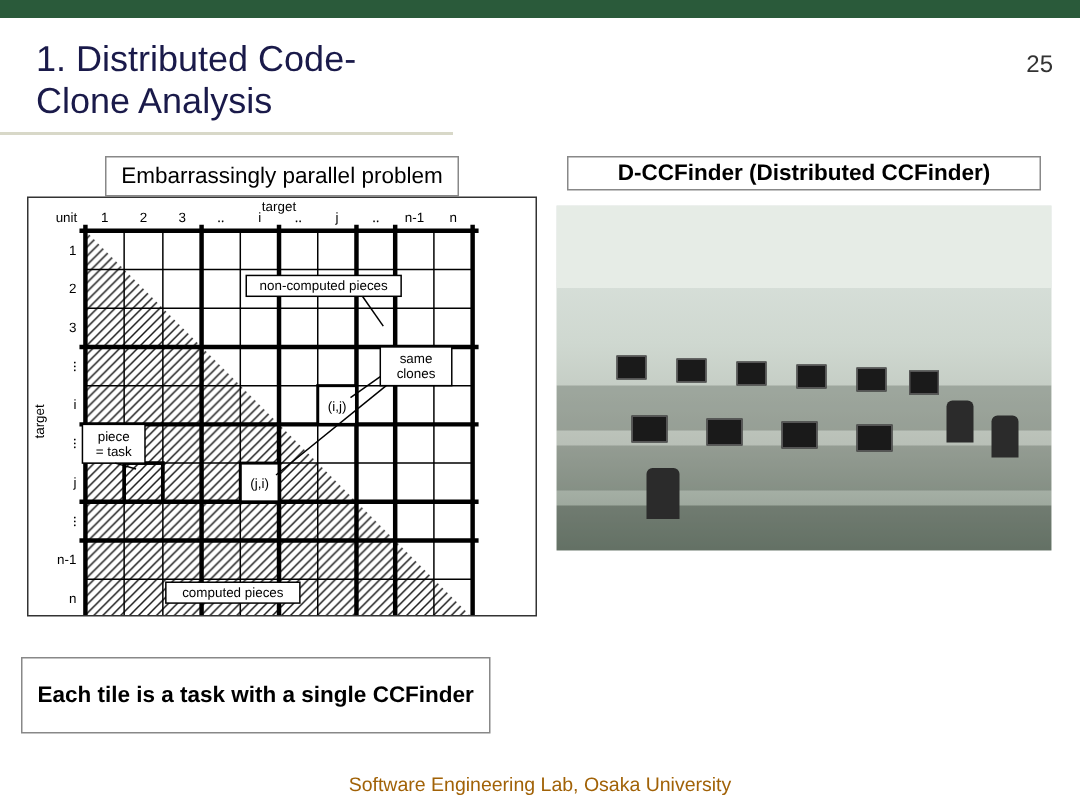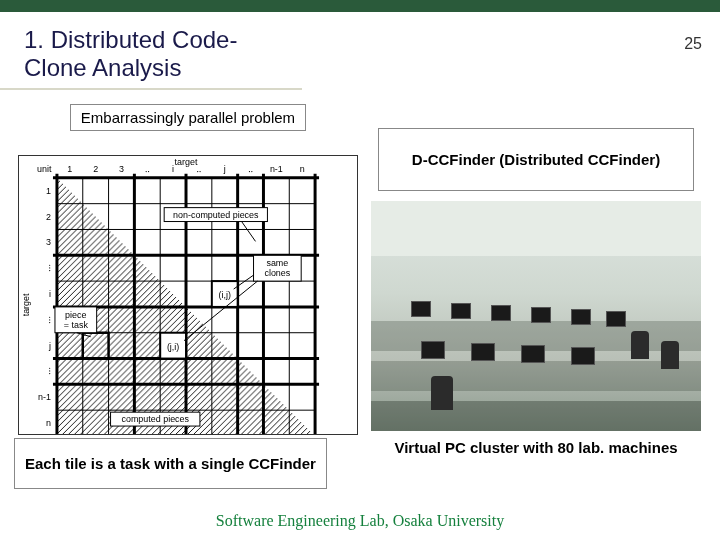--- a/index.html
+++ b/index.html
@@ -49,28 +49,27 @@
   }
   .label-box {
     border: 1px solid #888;
     background: #fff;
     font-size: 15px;
     padding: 4px 10px;
     white-space: nowrap;
     text-align: center;
   }
   .label-box.left {
-    margin-bottom: 24px;
+    margin-bottom: 0;
   }
   .label-box.right {
     font-weight: bold;
     width: 95%;
-    padding: 22px 8px;
+    padding: 2px 8px;
     margin-bottom: 8px;
-    margin-top: 24px;
   }
   .diagram {
     width: 340px;
     height: 280px;
     border: 1px solid #333;
     position: relative;
     background: #fff;
   }
   .diagram svg { width: 100%; height: 100%; display: block; }
   .photo {
@@ -101,23 +100,22 @@
     font-size: 15px;
     font-weight: bold;
     padding: 16px 10px;
   }
   .footer {
     position: absolute;
     bottom: 10px;
     left: 0;
     right: 0;
     text-align: center;
-    font-size: 16px;
-    color: #15803d;
-    font-family: Liberation Serif, serif;
+    font-size: 13px;
+    color: #a16207;
   }
   .dlbl { font-size:9px; font-family: Arial; }
 </style>
 </head>
 <body>
 
 <div class="top-bar"></div>
 <div class="slide-number">25</div>
 
 <div class="title-wrap">
@@ -258,20 +256,19 @@
       <div class="monitor" style="left:200px; top:108px"></div>
       <div class="monitor" style="left:235px; top:110px"></div>
       <div class="monitor" style="left:50px; top:140px; width:24px; height:18px"></div>
       <div class="monitor" style="left:100px; top:142px; width:24px; height:18px"></div>
       <div class="monitor" style="left:150px; top:144px; width:24px; height:18px"></div>
       <div class="monitor" style="left:200px; top:146px; width:24px; height:18px"></div>
       <div class="person" style="left:260px; top:130px"></div>
       <div class="person" style="left:290px; top:140px"></div>
       <div class="person" style="left:60px; top:175px; width:22px; height:34px"></div>
     </div>
-    <div class="caption-right">Virtual PC cluster with 80 lab. machines</div>
   </div>
 
 </div>
 
 <div class="caption-left">Each tile is a task with a single CCFinder</div>
 
 <div class="footer">Software Engineering Lab, Osaka University</div>
 
 </body></html>

